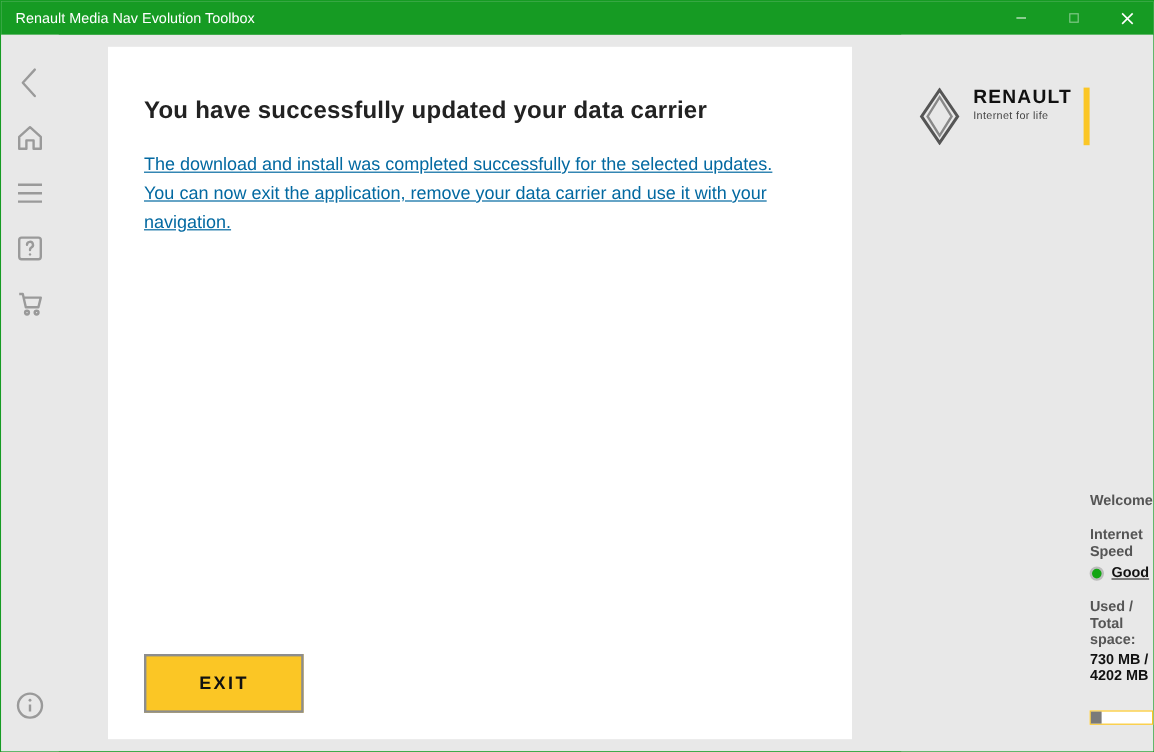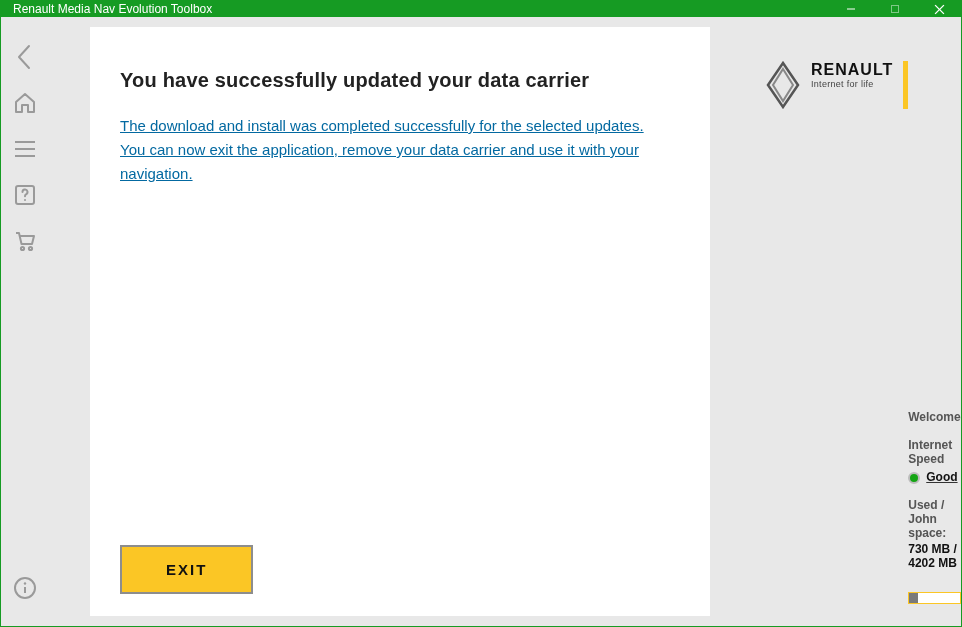--- a/index.html
+++ b/index.html
@@ -1,18 +1,18 @@
 <!DOCTYPE html>
 <html><head>
   <meta charset="utf-8">
   <style>
     * { margin: 0; padding: 0; box-sizing: border-box; }
     body { font-family: "Segoe UI", Arial, sans-serif; background: #e8e8e8; overflow: hidden; }
     .window { width: 962px; height: 627px; background: #e8e8e8; display: flex; flex-direction: column; border: 1px solid #169b23; }
-    .titlebar { height: 16px; background: #169b23; color: #fff; display: flex; align-items: center; padding-left: 12px; font-size: 12px; }
+    .titlebar { height: 28px; background: #169b23; color: #fff; display: flex; align-items: center; padding-left: 12px; font-size: 12px; }
     .titlebar-text { flex: 1; }
     .winbtns { display: flex; height: 100%; }
     .winbtn { width: 44px; height: 100%; display: flex; align-items: center; justify-content: center; color: #fff; }
     .winbtn.disabled { opacity: .45; }
     .winbtn svg { display: block; }
     .body { flex: 1; display: flex; min-height: 0; gap: 41px; }
     .leftnav { width: 48px; background: #e8e8e8; display: flex; flex-direction: column; align-items: center; padding-top: 28px; gap: 22px; }
     .navicon { width: 24px; height: 24px; color: #9a9a9a; cursor: pointer; display: flex; align-items: center; justify-content: center; }
     .navicon.info { margin-top: auto; margin-bottom: 26px; }
     .content { flex: 1; background: #ffffff; margin: 10px 0 10px 0; padding: 42px 52px 22px 30px; display: flex; flex-direction: column; position: relative; }
@@ -127,21 +127,21 @@
 
       <div class="status">
         <div class="label">Welcome</div>
 
         <div class="label">Internet Speed</div>
         <div class="speed-row">
           <div class="speed-dot" id="speed-dot" style="background: rgb(20, 165, 20);"></div>
           <span class="speed-txt">Good</span>
         </div>
 
-        <div class="label">Used / John space:</div>
+        <div class="label">Used / Total space:</div>
         <div class="val">730 MB / 4202 MB</div>
 
         <div class="storage-bar">
           <div class="storage-fill" id="storage-fill" style="width: 17.3727%;"></div>
         </div>
       </div>
     </div>
   </div>
 </div>
 

